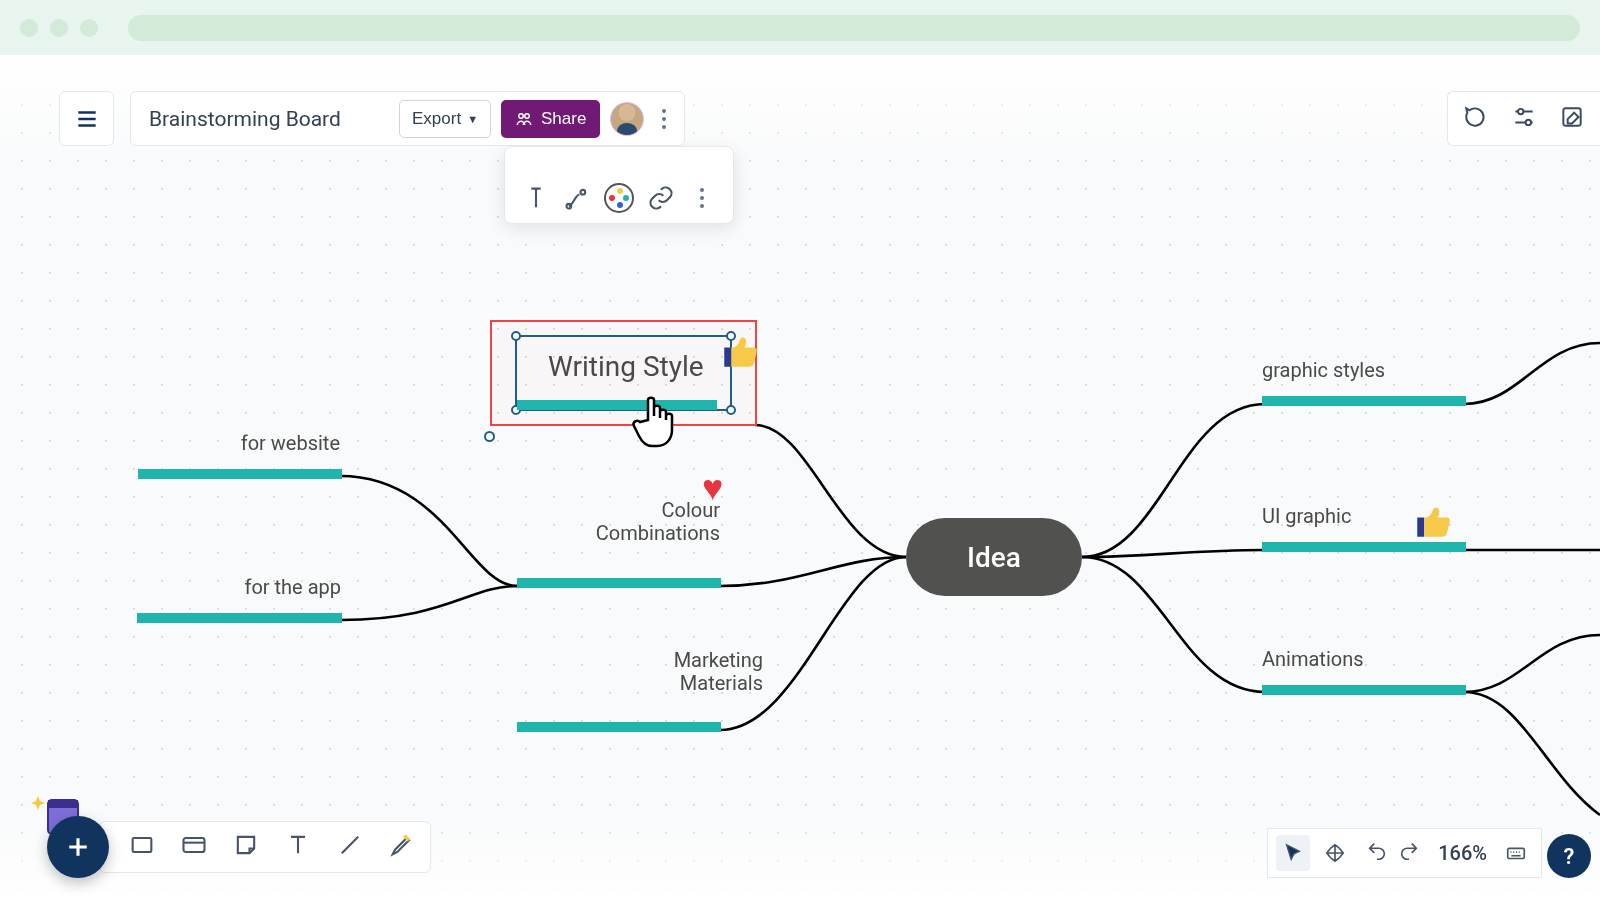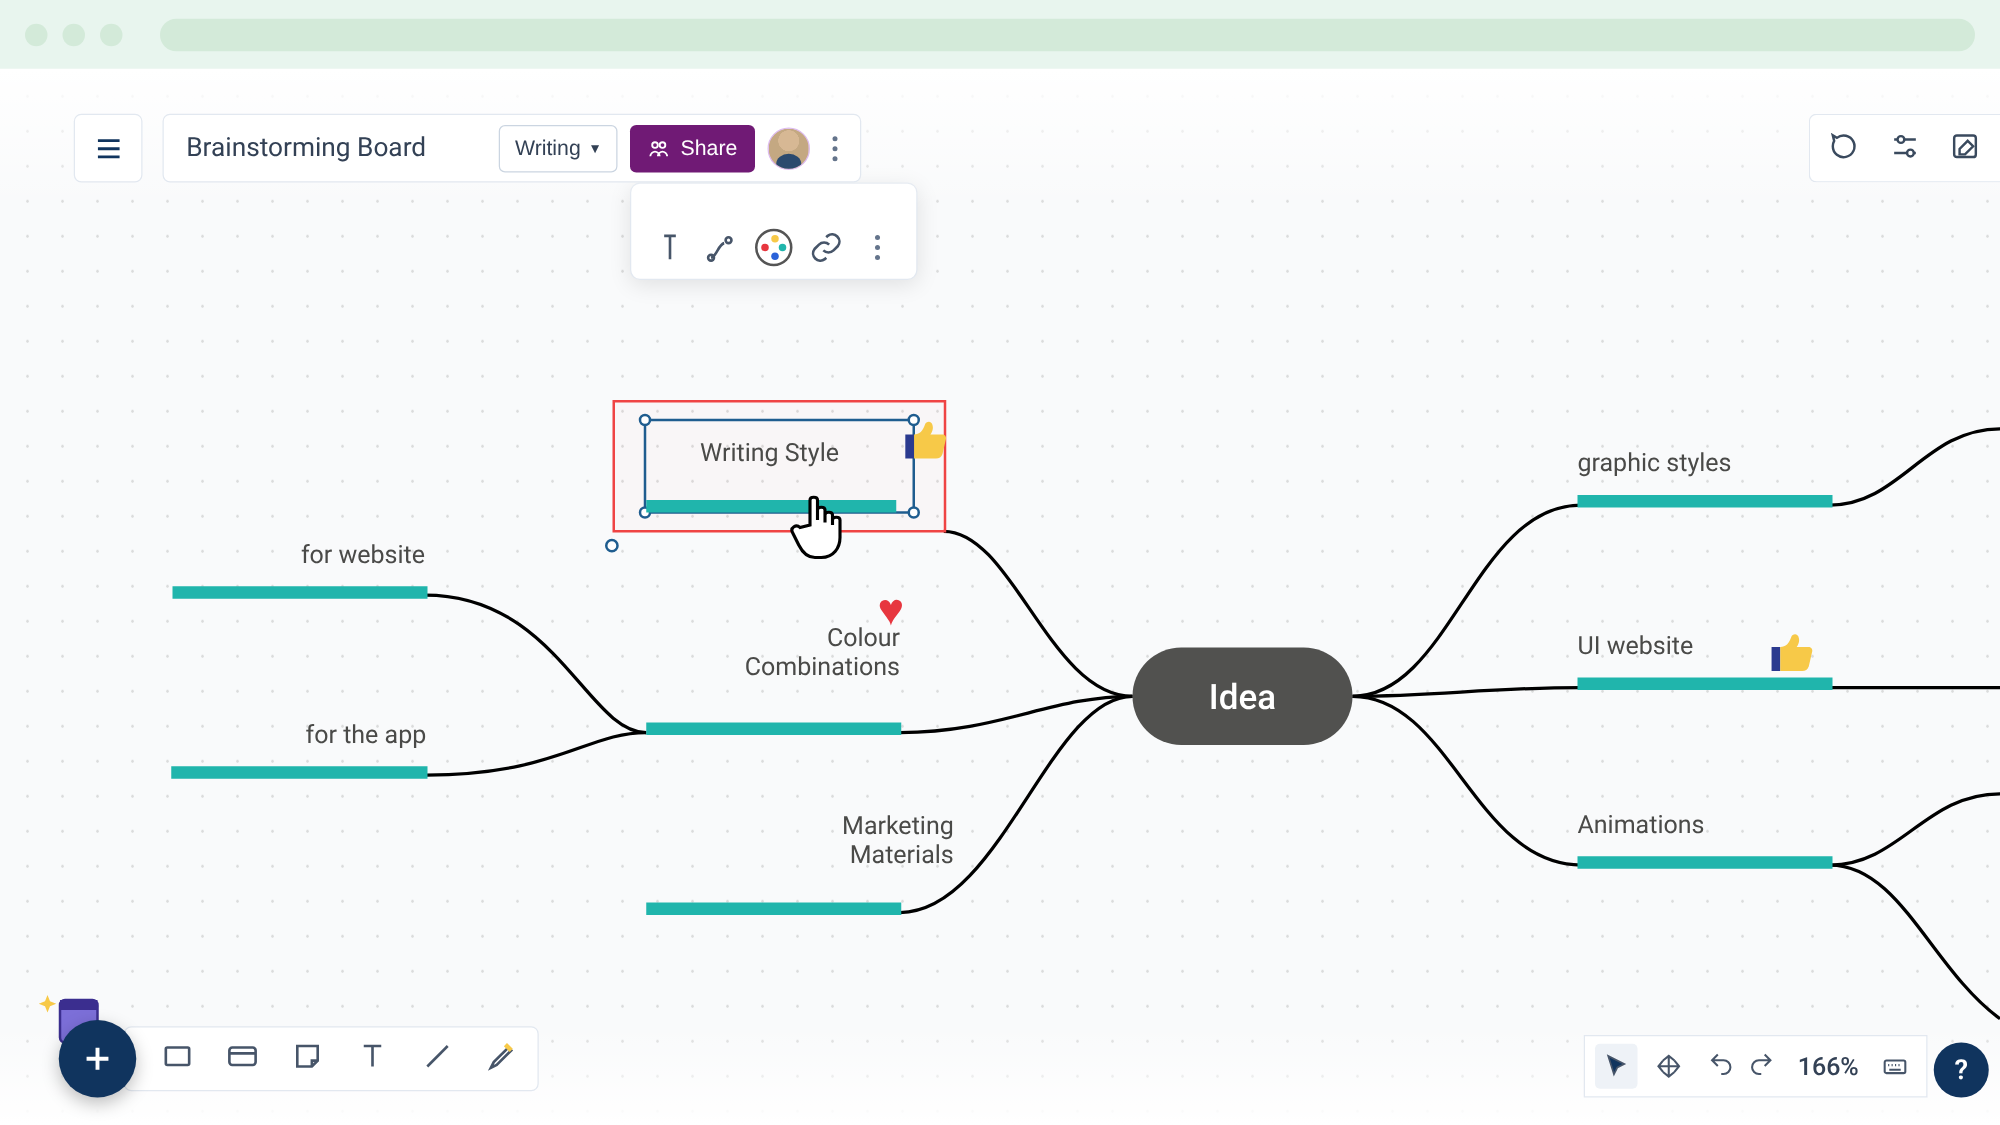--- a/index.html
+++ b/index.html
@@ -54,21 +54,21 @@
   
   .branch { position:absolute; text-align:right;}
   .branch .lbl{ font-size:20px; color:#4a4a48; line-height:1.15; white-space:pre;}
   .underline{ position:absolute; height:10px; background:#20b5ac;}
   .branchR { text-align:left;}
 
   
   .sel-outer { position:absolute; left:490px; top:265px; width:267px; height:106px; border:2px solid #ef4444; background:rgba(239,68,68,0.02);}
   .sel-inner { position:absolute; left:23px; top:13px; right:23px; bottom:13px; border:2px solid #1f5d8f;}
   .sel-handle{position:absolute;width:10px;height:10px;background:#fff;border:2px solid #1f5d8f;border-radius:50%;}
-  .sel-text{ position:absolute; left:68px; top:28px; font-size:20px; color:#4a4a48;}
+  .sel-text{ position:absolute; left:56px; top:28px; font-size:28px; color:#4a4a48;}
   .rot-handle{position:absolute;width:11px;height:11px;border:2px solid #1f5d8f;border-radius:50%;background:#fff;}
 
   
   .thumb { position:absolute; width:42px; height:42px; }
   .heart { position:absolute; color:#e7363f; font-size:36px;}
 
   
   .hand-cursor{position:absolute; width:50px; height:60px;}
 
   
@@ -168,21 +168,21 @@
     <div class="lbl">for the app</div>
   </div>
   <div class="underline" style="left:137px; top:558px; width:205px;"></div>
 
   <div class="branch branchR" style="left:1262px; top:304px;">
     <div class="lbl">graphic styles</div>
   </div>
   <div class="underline" style="left:1262px; top:341px; width:204px;"></div>
 
   <div class="branch branchR" style="left:1262px; top:450px;">
-    <div class="lbl">UI website</div>
+    <div class="lbl">UI graphic</div>
   </div>
   <div class="underline" style="left:1262px; top:487px; width:204px;"></div>
   <div class="thumb" style="left:1412px; top:445px;">
     <svg viewBox="0 0 48 48">
         <path fill="#2b3a8f" d="M6 20h8v22H6z"></path>
         <path fill="#f7c948" d="M14 20c5 0 8-3 10-9 1-3 6-4 7 1 1 4-2 8-2 8h11c2 0 4 2 3 5l-3 13c-1 3-3 4-6 4H14z"></path>
       </svg>
   </div>
 
   <div class="branch branchR" style="left:1262px; top:593px;">
@@ -236,21 +236,21 @@
 
   <div class="tl-left">
     <button class="menu-btn">
       <svg viewBox="0 0 24 24" fill="none" stroke="#10345e" stroke-width="2.2">
           <path d="M4 6h16M4 12h16M4 18h16"></path>
         </svg>
     </button>
     <div class="title-bar">
       <span class="board-title">Brainstorming Board</span>
       <button class="export-btn">
-        <span>Writing</span>
+        <span>Export</span>
         <span class="caret">▼</span>
       </button>
       <button class="share-btn">
         <svg viewBox="0 0 24 24" fill="none" stroke="#fff" stroke-width="2">
             <circle cx="8" cy="8" r="3"></circle>
             <circle cx="16" cy="8" r="3"></circle>
             <path d="M3 20c0-3 3-5 5-5s5 2 5 5M11 20c0-3 3-5 5-5s5 2 5 5"></path>
           </svg>
         <span>Share</span>
       </button>

